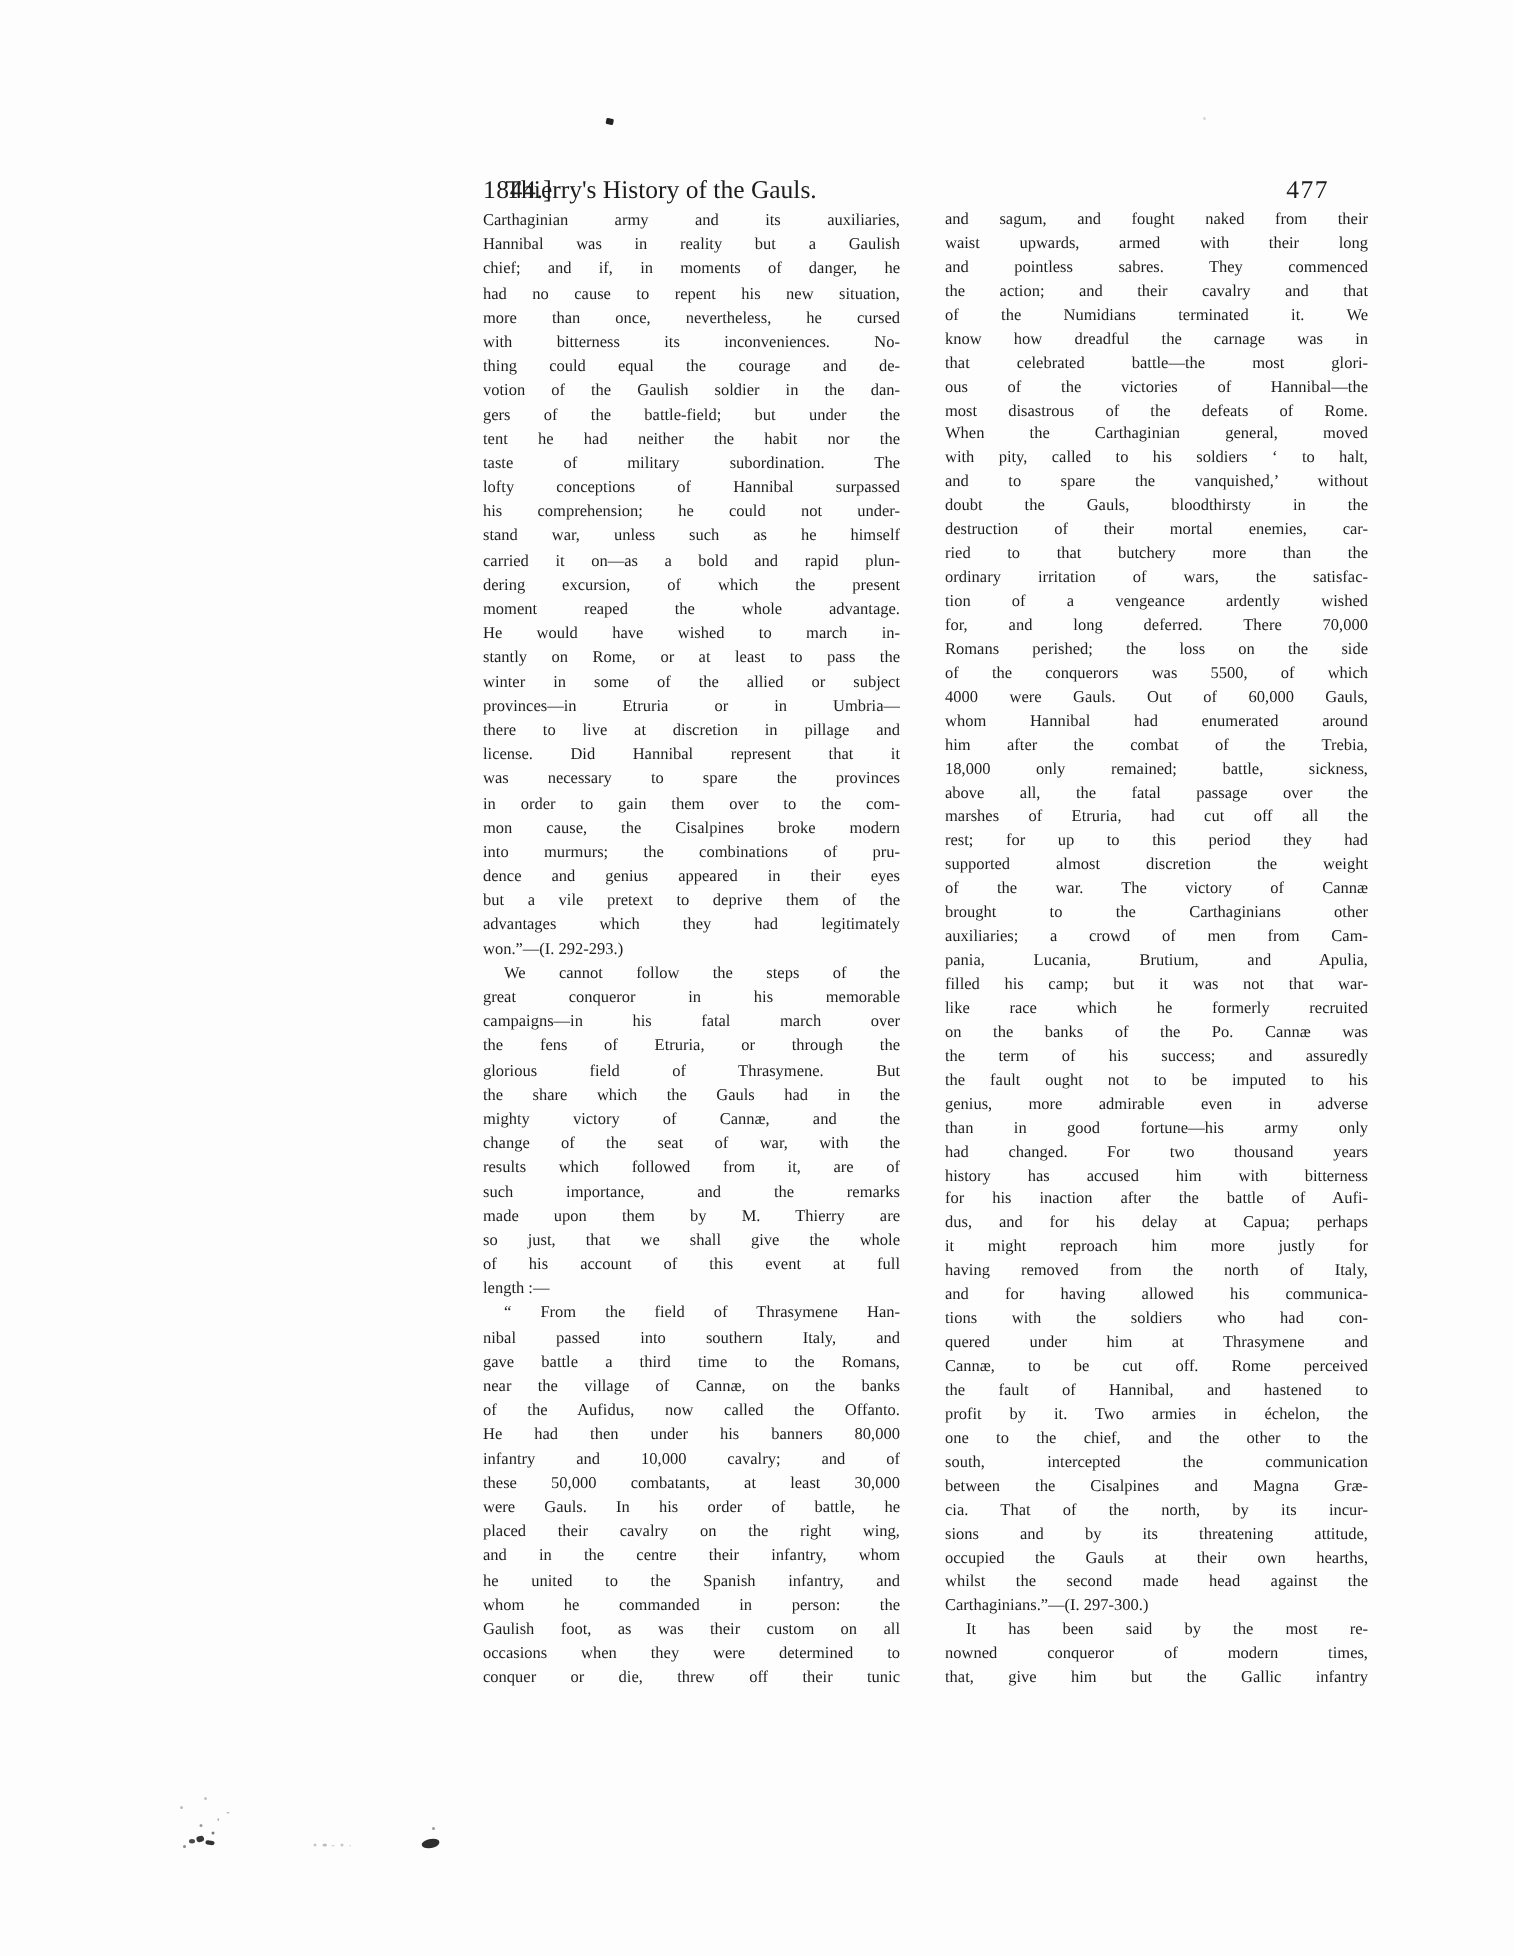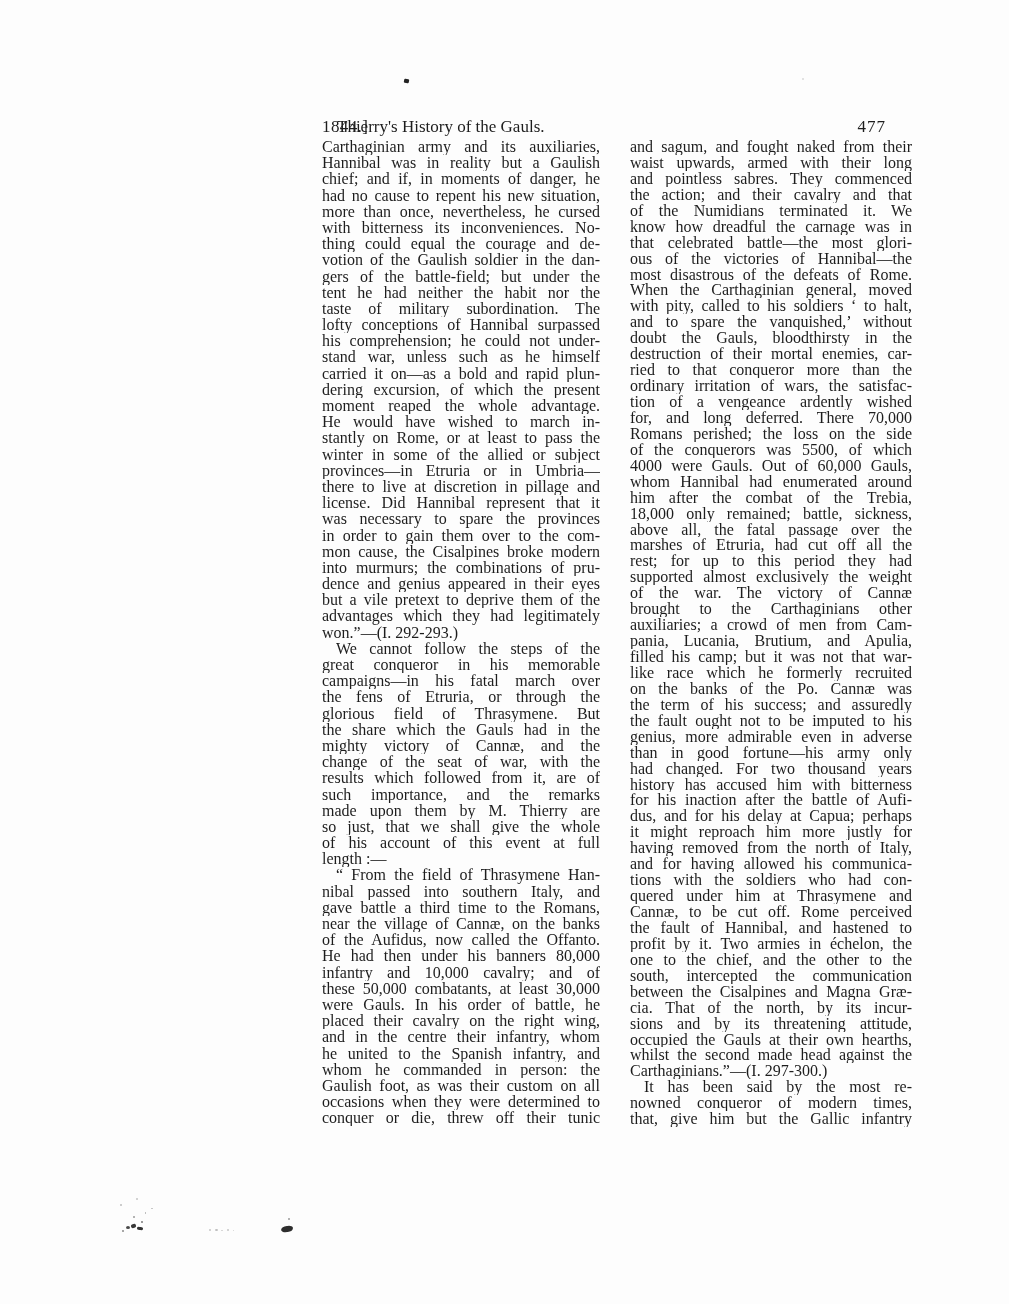--- a/index.html
+++ b/index.html
@@ -4,21 +4,21 @@
 <style>
   html,body{margin:0;padding:0;background:#ffffff;}
   .page{
     position:relative;width:1009px;height:1304px;background:#fdfdfd;
     font-family:"Liberation Serif", serif;color:#1d1d1d;overflow:hidden;
   }
   .header{position:absolute;top:117px;left:322px;width:564px;height:21px;font-size:17px;}
   .header .hy{position:absolute;left:0;top:0;letter-spacing:0.4px;}
   .header .ht{position:absolute;left:15px;right:0;top:0;text-align:left;}
   .header .hp{position:absolute;right:0;top:0;letter-spacing:1px;}
-  .col{position:absolute;top:139px;font-size:16px;}
+  .col{position:absolute;top:139px;font-size:11px;}
   .col-left{left:322px;width:278px;}
   .col-right{left:630px;width:282px;}
   .line{
     height:16.2px;line-height:16.2px;
     text-align:justify;text-align-last:justify;
     overflow:hidden;white-space:normal;
   }
   .col-right .line{height:15.95px;line-height:15.95px;}
   .line.indent{padding-left:14px;}
   .line.flush{text-align-last:left;}
@@ -107,34 +107,34 @@
       <div class="line">of the Numidians terminated it.  We</div>
       <div class="line">know how dreadful the carnage was in</div>
       <div class="line">that celebrated battle—the most glori-</div>
       <div class="line">ous of the victories of Hannibal—the</div>
       <div class="line">most disastrous of the defeats of Rome.</div>
       <div class="line">When the Carthaginian general, moved</div>
       <div class="line">with pity, called to his soldiers ‘ to halt,</div>
       <div class="line">and to spare the vanquished,’ without</div>
       <div class="line">doubt the Gauls, bloodthirsty in the</div>
       <div class="line">destruction of their mortal enemies, car-</div>
-      <div class="line">ried to that conqueror more than the</div>
+      <div class="line">ried to that butchery more than the</div>
       <div class="line">ordinary irritation of wars, the satisfac-</div>
       <div class="line">tion of a vengeance ardently wished</div>
       <div class="line">for, and long deferred.  There 70,000</div>
       <div class="line">Romans perished; the loss on the side</div>
       <div class="line">of the conquerors was 5500, of which</div>
       <div class="line">4000 were Gauls.  Out of 60,000 Gauls,</div>
       <div class="line">whom Hannibal had enumerated around</div>
       <div class="line">him after the combat of the Trebia,</div>
       <div class="line">18,000 only remained; battle, sickness,</div>
       <div class="line">above all, the fatal passage over the</div>
       <div class="line">marshes of Etruria, had cut off all the</div>
       <div class="line">rest; for up to this period they had</div>
-      <div class="line">supported almost exclusively the weight</div>
+      <div class="line">supported almost discretion the weight</div>
       <div class="line">of the war.  The victory of Cannæ</div>
       <div class="line">brought to the Carthaginians other</div>
       <div class="line">auxiliaries; a crowd of men from Cam-</div>
       <div class="line">pania, Lucania, Brutium, and Apulia,</div>
       <div class="line">filled his camp; but it was not that war-</div>
       <div class="line">like race which he formerly recruited</div>
       <div class="line">on the banks of the Po.  Cannæ was</div>
       <div class="line">the term of his success; and assuredly</div>
       <div class="line">the fault ought not to be imputed to his</div>
       <div class="line">genius, more admirable even in adverse</div>

